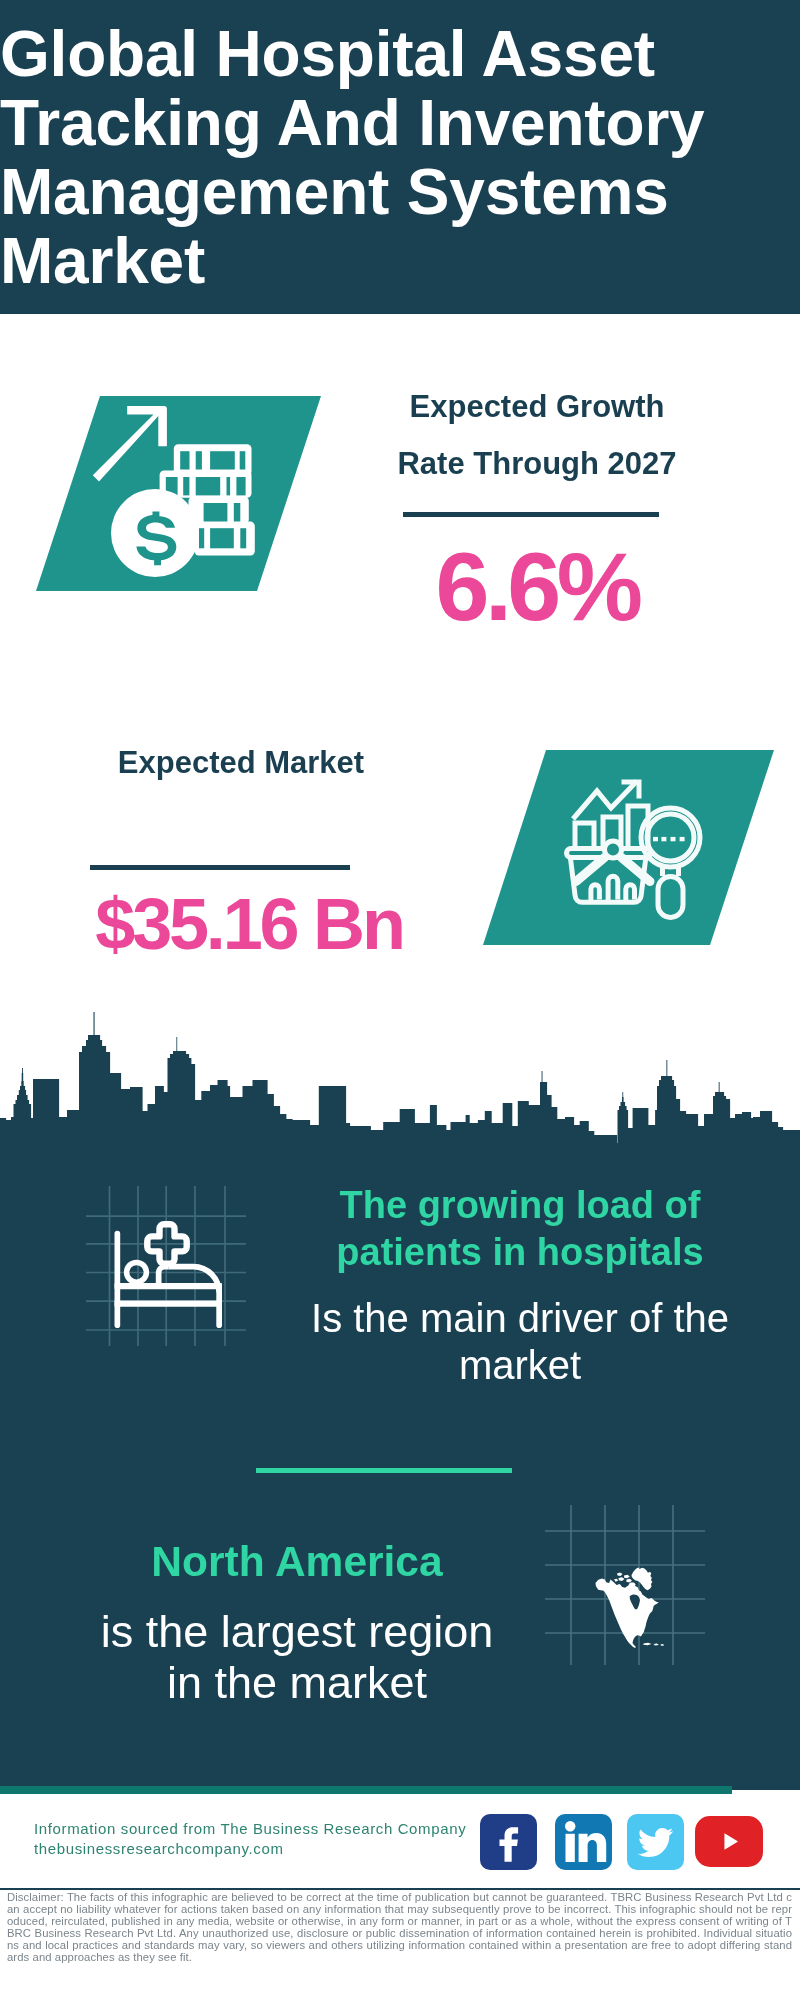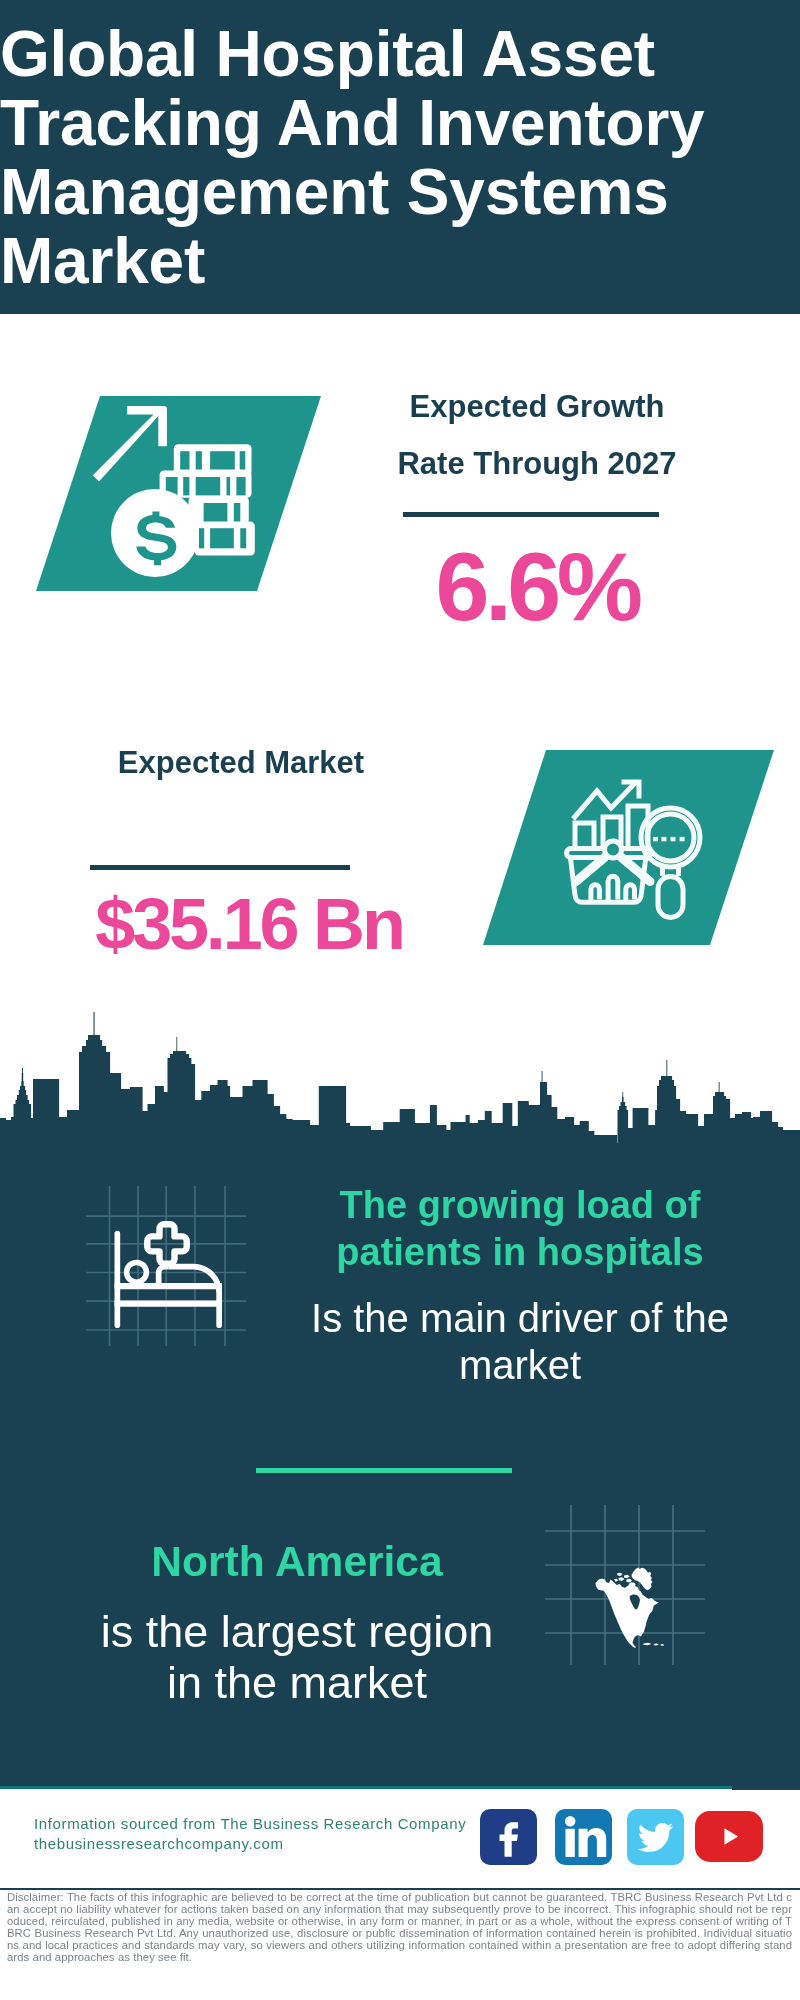--- a/index.html
+++ b/index.html
@@ -49,21 +49,21 @@
   .divider{position:absolute;height:5px;background:#2fd6a3;left:256px;top:1468px;width:256px;}
   .gridicon{position:absolute;}
   #driverRow{left:0;top:1175px;width:800px;height:200px;}
   #driverRow .gridicon{left:86px;top:11px;}
   #driverRow .txt{position:absolute;left:290px;top:7px;width:460px;}
   #regionRow{left:0;top:1500px;width:800px;height:200px;padding-left:44px;}
   #regionRow .gridicon{left:545px;top:5px;}
   #regionRow .txt{position:absolute;left:57px;top:36px;width:480px;}
 
   
-  .foot{position:absolute;left:0;top:1786px;width:732px;height:106px;background:#fff;border-top:3px solid #0f766e;}
+  .foot{position:absolute;left:0;top:1786px;width:732px;height:106px;background:#fff;border-top:8px solid #0f766e;}
   .foot .src{position:absolute;left:34px;top:25px;color:#2e8470;font-size:15px;letter-spacing:0.63px;line-height:20px;}
   .social{position:absolute;left:480px;top:0;height:56px;}
   .sq{position:absolute;width:57px;height:56px;border-radius:10px;display:block;top:20px;}
   .sq svg{width:57px;height:56px;display:block;}
   #fb{background:#1f3e87;left:0;}
   #li{background:#1178b4;left:75px;}
   #tw{background:#4cc7f2;left:147px;}
   #yt{background:#e02226;left:215px;top:22px;width:68px;height:51px;border-radius:15px;}
   #yt svg{width:68px;height:51px;}
 

